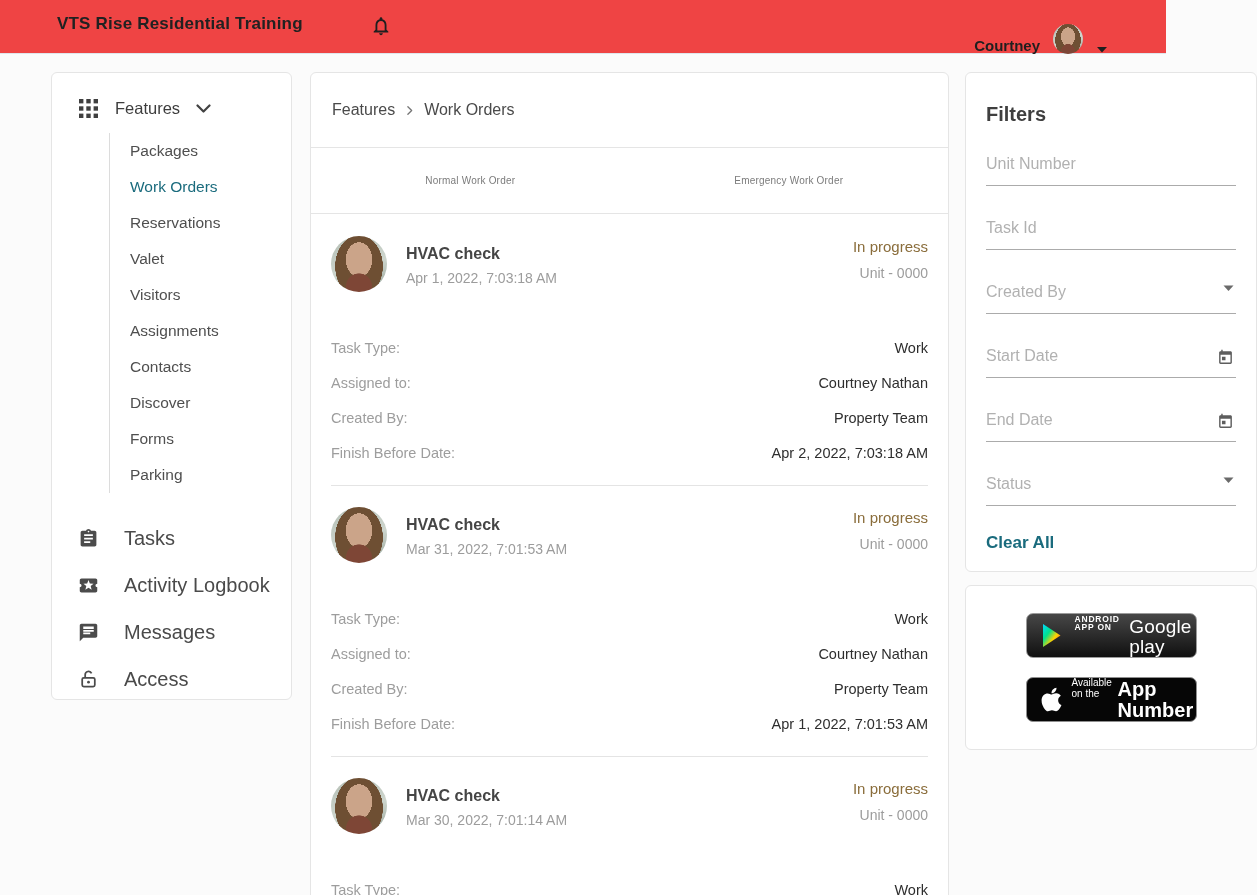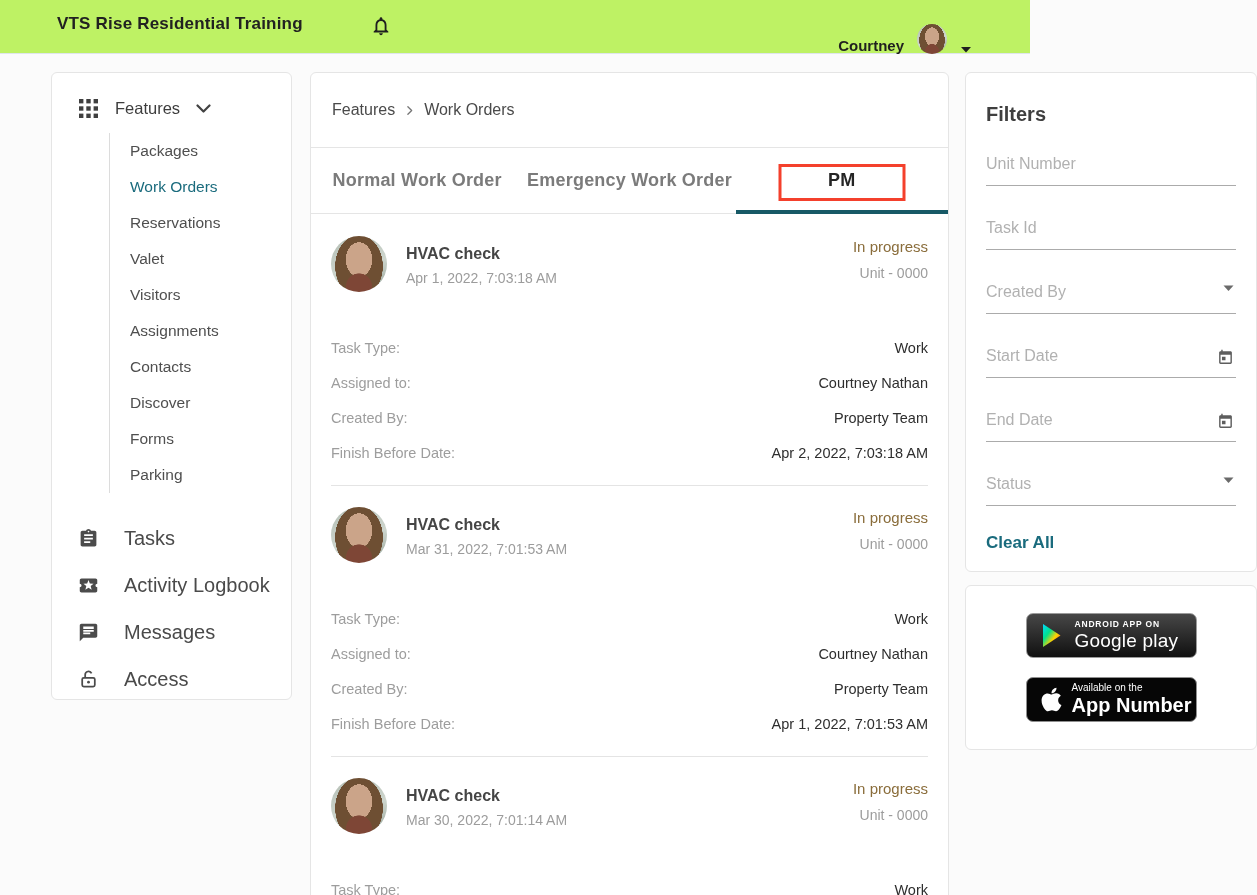--- a/index.html
+++ b/index.html
@@ -6,21 +6,21 @@
     --accent-teal:#1A6B7D;
     --tab-underline:#175966;
     --status-in-progress:#8A6D3B;
     --annotation-red:#F4402C;
   }
   *{box-sizing:border-box;margin:0;padding:0}
   html,body{width:1257px;height:895px;overflow:hidden}
   body{background:#fbfbfb;font-family:"Liberation Sans","DejaVu Sans",sans-serif;color:#444;position:relative}
 
   
-  .app-header{position:absolute;top:0;left:0;width:1030px;height:54px;background:#bef264;border-bottom:1px solid #dfe6ec;z-index:5}
+  .app-header{position:absolute;top:0;left:0;width:1166px;height:54px;background:#ef4444;border-bottom:1px solid #dfe6ec;z-index:5}
   .app-title{position:absolute;left:57px;top:14px;font-size:17px;font-weight:bold;color:#212121;letter-spacing:.2px}
   .bell-btn{position:absolute;left:366px;top:11px;width:30px;height:30px;display:flex;align-items:center;justify-content:center;cursor:pointer}
   .user-block{position:absolute;right:58px;top:0;height:54px;display:flex;align-items:flex-end;gap:13px;cursor:pointer}
   .user-name{font-size:15px;font-weight:bold;color:#1f1f1f}
   .avatar{border-radius:50%;
     background:
       radial-gradient(circle at 50% 90%, #7e4636 0 22%, rgba(0,0,0,0) 23%),
       radial-gradient(ellipse 26% 34% at 50% 42%, #cba489 0 90%, rgba(0,0,0,0) 91%),
       radial-gradient(ellipse 46% 60% at 50% 54%, #6e4f33 0 92%, rgba(0,0,0,0) 93%),
       linear-gradient(160deg,#b3bdb3 0%,#cdd5cd 55%,#96a398 100%);
@@ -40,21 +40,21 @@
   .subnav-item.active{color:var(--accent-teal)}
   .bottom-items{margin-top:22px;padding-left:25px}
   .bottom-item{height:47px;display:flex;align-items:center;gap:25px;font-size:20px;color:#4a4a4a;cursor:pointer}
   .side-icon{width:22px;height:22px;flex:none;display:flex;align-items:center;justify-content:center}
 
   
   .center-col{position:absolute;left:310px;top:72px;width:639px;min-height:1050px}
   .breadcrumb-row{height:75px;display:flex;align-items:center;gap:8px;padding:0 21px;border-bottom:1px solid #e5e5e5;font-size:16px;color:#4a4a4a}
   .crumb{cursor:pointer}
   .tab-bar{display:flex;height:66px;border-bottom:1px solid #e5e5e5}
-  .tab{flex:1;position:relative;display:flex;align-items:center;justify-content:center;font-size:18px;font-weight:bold;color:#7b7b7b;cursor:pointer;letter-spacing:.2px}
+  .tab{flex:1;position:relative;display:flex;align-items:center;justify-content:center;font-size:10px;font-weight:normal;color:#7b7b7b;cursor:pointer;letter-spacing:.2px}
   .tab.active{color:#252525}
   .tab.active::after{content:'';position:absolute;left:0;right:0;bottom:-1px;height:4px;background:var(--tab-underline)}
   .tab-annotation{position:absolute;left:50%;top:16px;transform:translateX(-50%);width:127px;height:37px;border:3px solid var(--annotation-red);pointer-events:none}
 
   .order{padding:22px 20px 20px;position:relative;cursor:pointer}
   .order + .order::before{content:'';position:absolute;top:0;left:20px;right:20px;border-top:1px solid #e4e4e4}
   .order-head{display:flex;align-items:flex-start}
   .order-head-text{margin-left:19px;padding-top:9px}
   .order-title{font-size:16px;font-weight:bold;color:#454545}
   .order-date{font-size:14px;color:#9c9c9c;margin-top:7px}
@@ -75,21 +75,21 @@
   .filter-field:first-of-type{margin-top:0}
   .filter-input{width:100%;height:38px;border:none;border-bottom:1px solid #ababab;outline:none;background:transparent;font-size:16px;color:#333;padding:0 26px 6px 0;font-family:inherit}
   .filter-input::placeholder{color:#b1b1b1;opacity:1}
   .ff-icon{position:absolute;right:2px;top:9px;color:#5d5d5d}
   .clear-all{display:inline-block;margin-top:27px;font-size:17px;font-weight:bold;color:var(--accent-teal);cursor:pointer}
 
   .badges-card{margin-top:13px;height:165px;display:flex;flex-direction:column;align-items:center;justify-content:center;gap:19px}
   .badge{width:171px;height:45px;border-radius:7px;display:flex;align-items:center;color:#fff;cursor:pointer;padding-left:13px;gap:10px}
   .badge-gp{background:linear-gradient(180deg,#474747 0%,#101010 100%);border:1px solid #9b9b9b}
   .badge-as{background:#060606;border:1px solid #8f8f8f;gap:9px}
-  .badge-col{display:flex;flex-direction:column;line-height:1.05}
+  .badge-col{display:flex;flex-direction:row;line-height:1.05}
   .gp-line1{font-size:8.5px;letter-spacing:.8px;font-weight:bold}
   .gp-line2{font-size:19px;letter-spacing:.2px;margin-top:2px}
   .as-line1{font-size:10px}
   .as-line2{font-size:20px;font-weight:bold;margin-top:1px}
   svg{display:block}
 </style>
 </head>
 <body>
 
 <header class="app-header">
@@ -216,24 +216,20 @@
   </div>
   <div class="tab-bar">
       <div class="tab">
     <span class="tab-label">Normal Work Order</span>
 
   </div>
       <div class="tab">
     <span class="tab-label">Emergency Work Order</span>
 
   </div>
-      <div class="tab active">
-    <span class="tab-label">PM</span>
-    <span class="tab-annotation"></span>
-  </div>
     </div>
   <div>
       <article class="order">
     <div class="order-head">
       <div class="avatar avatar-lg"></div>
       <div class="order-head-text">
         <h3 class="order-title">HVAC check</h3>
         <div class="order-date">Apr 1, 2022, 7:03:18 AM</div>
       </div>
       <div class="order-right">

